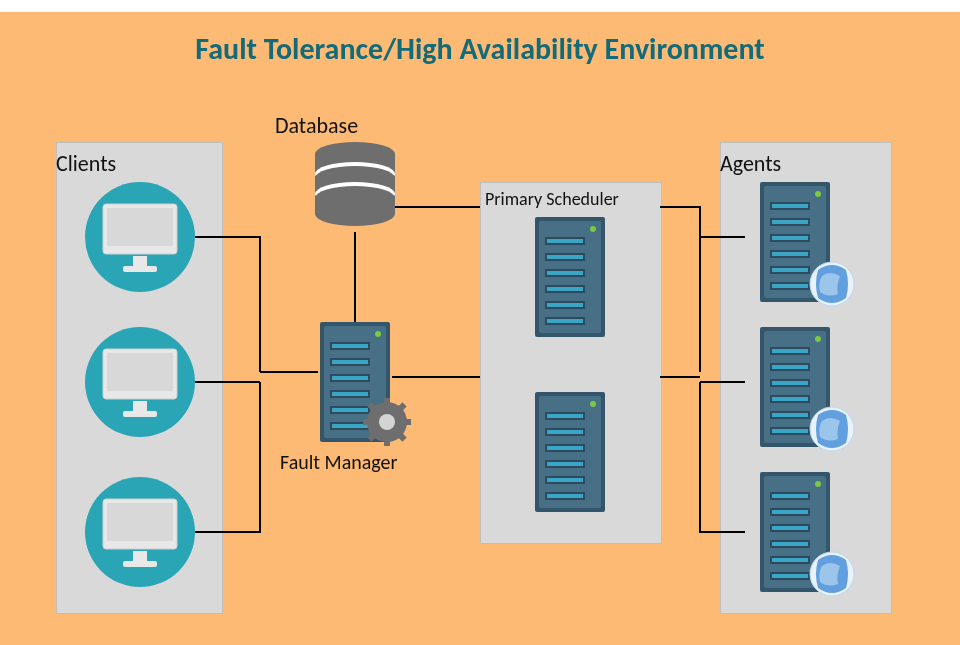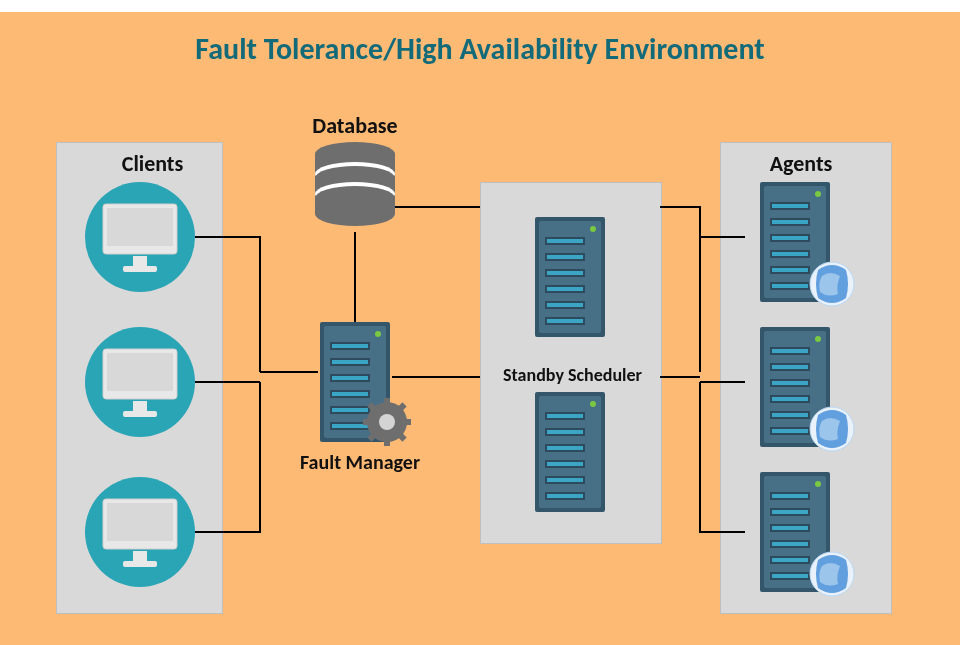--- a/index.html
+++ b/index.html
@@ -1,36 +1,36 @@
 <!DOCTYPE html>
 <html><head>
 <meta charset="utf-8">
 <style>
   html,body{margin:0;padding:0;background:#fff;font-family:Calibri,Arial,sans-serif}
   .stage{position:relative;width:960px;height:645px;margin:12px auto;background:#fdba74}
   .stage svg{position:absolute;left:0;top:0}
   .title{position:absolute;left:0;right:0;top:18px;text-align:center;font-weight:700;font-size:30px;color:#136b7a}
   .col{position:absolute;background:#d9d9d9;border:1px solid #bfbfbf}
-  .label{position:absolute;font-weight:700;color:#111;text-align:center}
+  .label{position:absolute;font-weight:400;color:#111;}
 </style>
 </head>
 <body>
 
 <div class="stage">
 <div class="title">Fault Tolerance/High Availability Environment</div>
 
 <div class="col" style="left:56px;top:130px;width:165px;height:470px"></div>
 <div class="col" style="left:480px;top:170px;width:180px;height:360px"></div>
 <div class="col" style="left:720px;top:130px;width:170px;height:470px"></div>
 
 <div class="label" style="left:56px;top:138px;width:193px;font-size:22px">Clients</div>
 <div class="label" style="left:720px;top:138px;width:162px;font-size:22px">Agents</div>
 <div class="label" style="left:275px;top:100px;width:160px;font-size:22px">Database</div>
 <div class="label" style="left:280px;top:438px;width:160px;font-size:20px">Fault Manager</div>
-<div class="label" style="left:485px;top:352px;width:175px;font-size:18px">Standby Scheduler</div>
+<div class="label" style="left:485px;top:176px;width:175px;font-size:18px">Primary Scheduler</div>
 
 <svg width="960" height="645">
   <defs>
 
     <g id="client">
       <circle cx="55" cy="55" r="55" fill="#2aa5b6"></circle>
       <rect x="18" y="22" width="74" height="50" rx="3" fill="#e8e8e8" stroke="#cfcfcf"></rect>
       <rect x="22" y="26" width="66" height="38" fill="#d8d8d8"></rect>
       <rect x="48" y="74" width="14" height="10" fill="#e8e8e8"></rect>
       <rect x="38" y="84" width="34" height="6" rx="2" fill="#e8e8e8"></rect>

